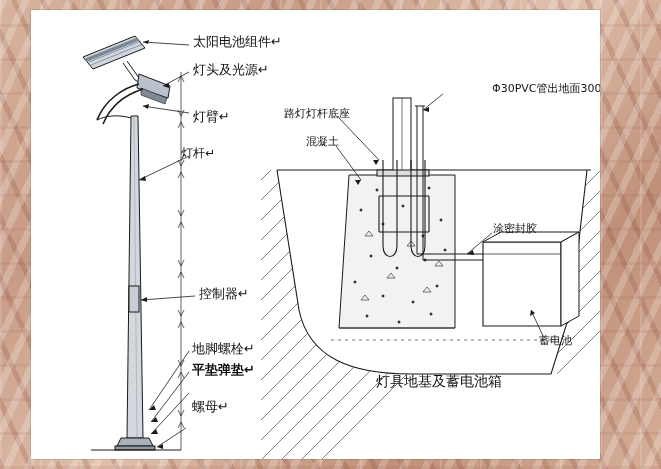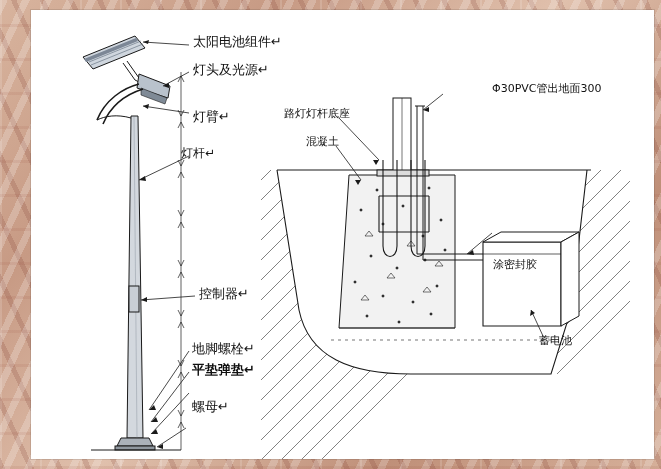--- a/index.html
+++ b/index.html
@@ -17,21 +17,21 @@
       repeating-linear-gradient(65deg, rgba(120,50,40,0.18) 0px, rgba(120,50,40,0.18) 5px, rgba(0,0,0,0) 5px, rgba(0,0,0,0) 26px),
       repeating-linear-gradient(90deg, rgba(255,255,255,0.15) 0px, rgba(255,255,255,0.15) 2px, rgba(0,0,0,0) 2px, rgba(0,0,0,0) 40px),
       linear-gradient(135deg,#d8b49e 0%,#c79a84 25%,#e0c0ac 50%,#bf8f78 75%,#d6b09a 100%);
   }
   #frame:after{
     content:"";position:absolute;inset:0;
     background:
       repeating-linear-gradient(0deg, rgba(150,70,55,0.10) 0px, rgba(150,70,55,0.10) 3px, rgba(0,0,0,0) 3px, rgba(0,0,0,0) 34px);
   }
   #canvas{
-    position:absolute;left:31px;top:10px;width:623px;height:449px;
+    position:absolute;left:31px;top:10px;width:569px;height:449px;
     background:#ffffff;
     overflow:hidden;
     box-shadow:0 0 0 1px rgba(0,0,0,0.10);
   }
   svg#draw{position:absolute;left:0;top:0;}
   .lbl{
     position:absolute;
     font-family:"DejaVu Sans","Liberation Sans",sans-serif;
     color:#111;
     white-space:nowrap;
@@ -275,16 +275,17 @@
   <div class="lbl" style="left:162px;top:100px;font-size:13px;">灯臂↵</div>
   <div class="lbl" style="left:150px;top:137px;font-size:12px;">灯杆↵</div>
   <div class="lbl" style="left:168px;top:277px;font-size:13px;">控制器↵</div>
   <div class="lbl" style="left:161px;top:332px;font-size:13px;text-align:center;">地脚螺栓↵</div>
   <div class="lbl" style="left:161px;top:353px;font-size:13px;font-weight:bold;">平垫弹垫↵</div>
   <div class="lbl" style="left:161px;top:374px;font-size:13px;margin-top:16px;">螺母↵</div>
 
   <div class="lbl" style="left:415px;top:73px;font-size:11px;margin-left:46px;">Φ30PVC管出地面300</div>
   <div class="lbl" style="left:253px;top:98px;font-size:11px;">路灯灯杆底座</div>
   <div class="lbl" style="left:275px;top:126px;font-size:11px;">混凝土</div>
-  <div class="lbl" style="left:462px;top:213px;font-size:11px;margin-top:36px;">涂密封胶</div>
+  <div class="lbl" style="left:462px;top:213px;font-size:11px;">涂密封胶</div>
   <div class="lbl" style="left:508px;top:325px;font-size:11px;">蓄电池</div>
 
+  <div class="lbl" style="left:345px;top:364px;font-size:14px;">灯具地基及蓄电池箱</div>
 </div>
 
 </body></html>

